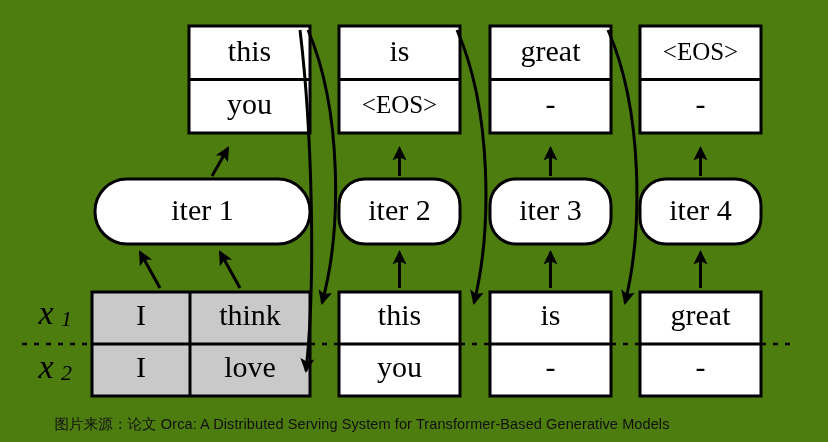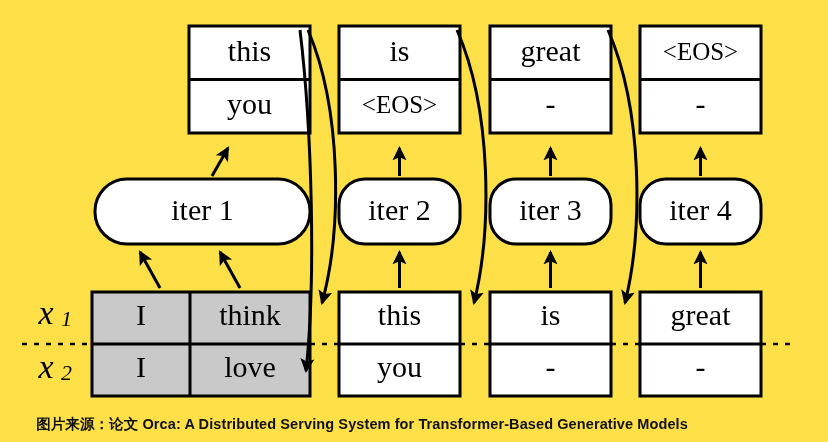--- a/index.html
+++ b/index.html
@@ -10,21 +10,21 @@
   body {
     width: 828px;
     height: 442px;
     overflow: hidden;
     font-family: "Liberation Serif", "DejaVu Serif", serif;
   }
   #stage {
     position: relative;
     width: 828px;
     height: 442px;
-    background: #fde047;
+    background: #4d7c0f;
   }
   #diagram {
     position: absolute;
     left: 0;
     top: 0;
     width: 828px;
     height: 442px;
   }
   .cell-text {
     font-family: "Liberation Serif", "DejaVu Serif", serif;
@@ -88,21 +88,21 @@
   #caption {
     position: absolute;
     left: 0;
     top: 406px;
     width: 724px;
     height: 36px;
     display: flex;
     align-items: center;
     justify-content: center;
     font-family: "Liberation Sans", "DejaVu Sans", sans-serif;
-    font-weight: bold;
+    font-weight: normal;
     font-size: 14.5px;
     color: #111111;
     letter-spacing: 0.1px;
     white-space: nowrap;
   }
 </style>
 </head>
 <body>
 
 <div id="stage">

